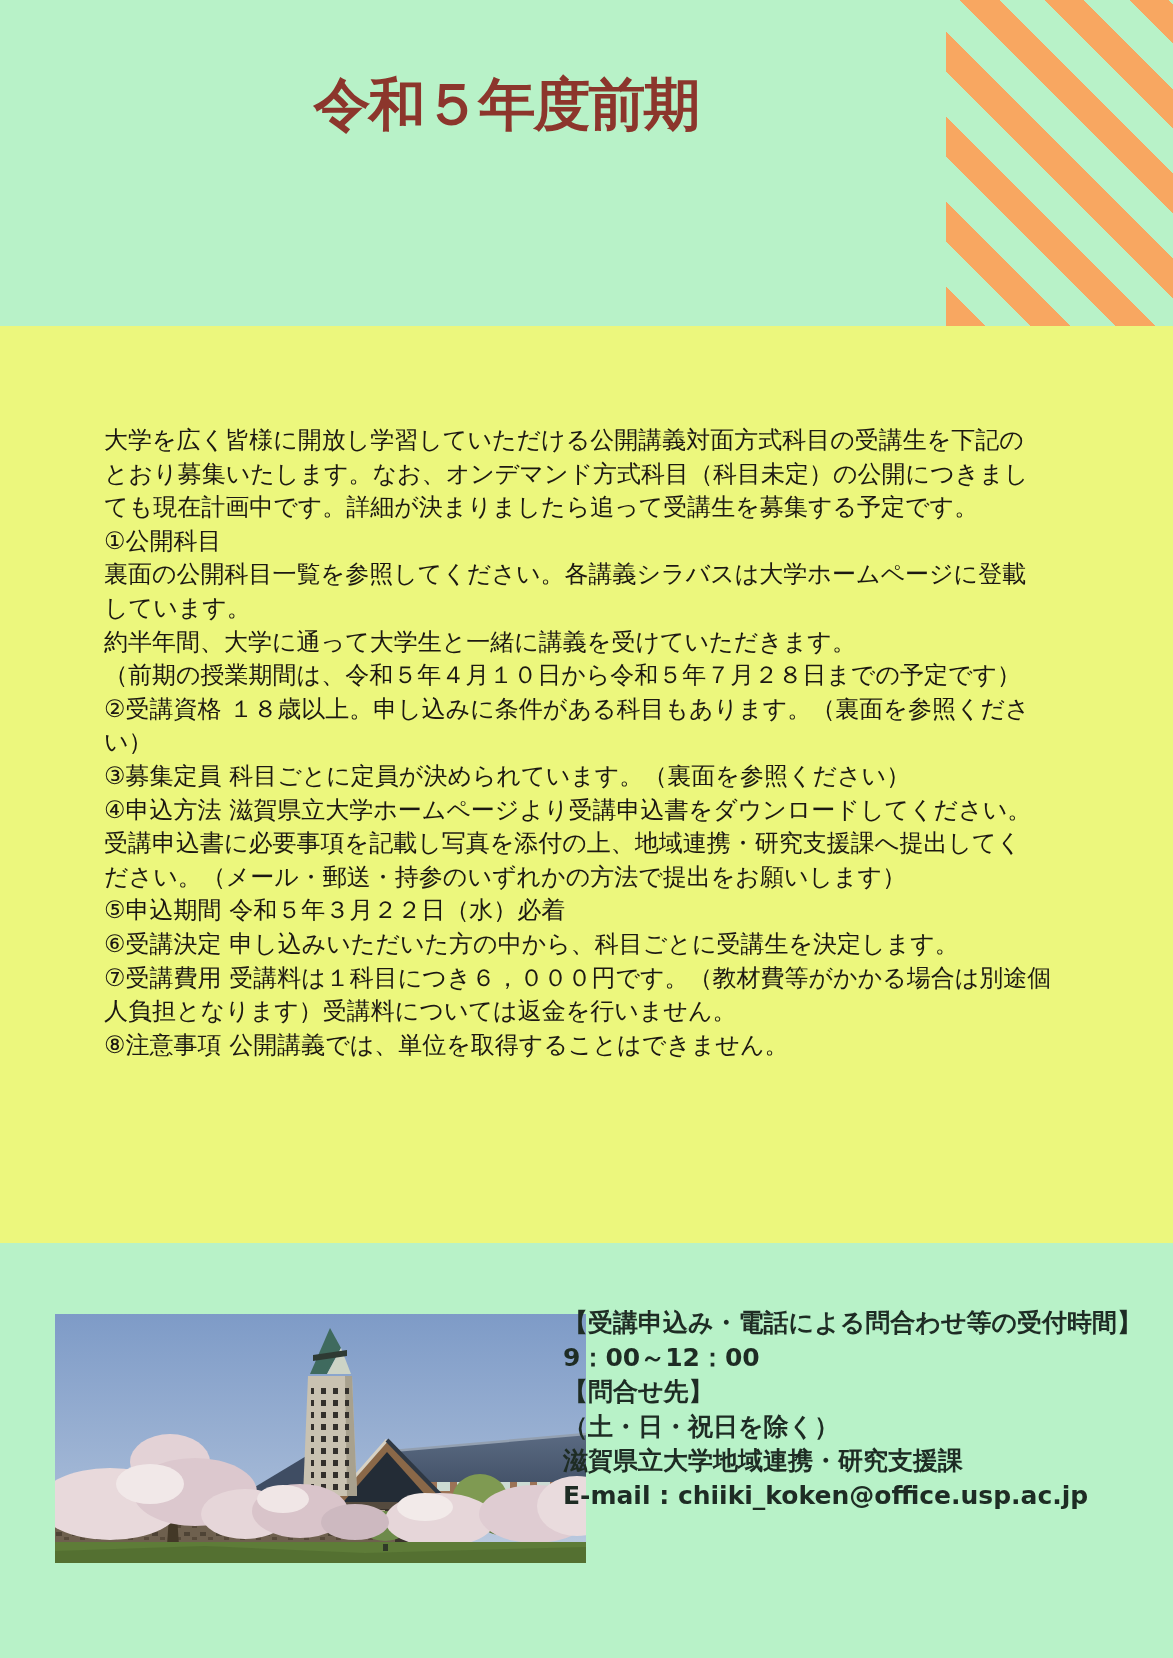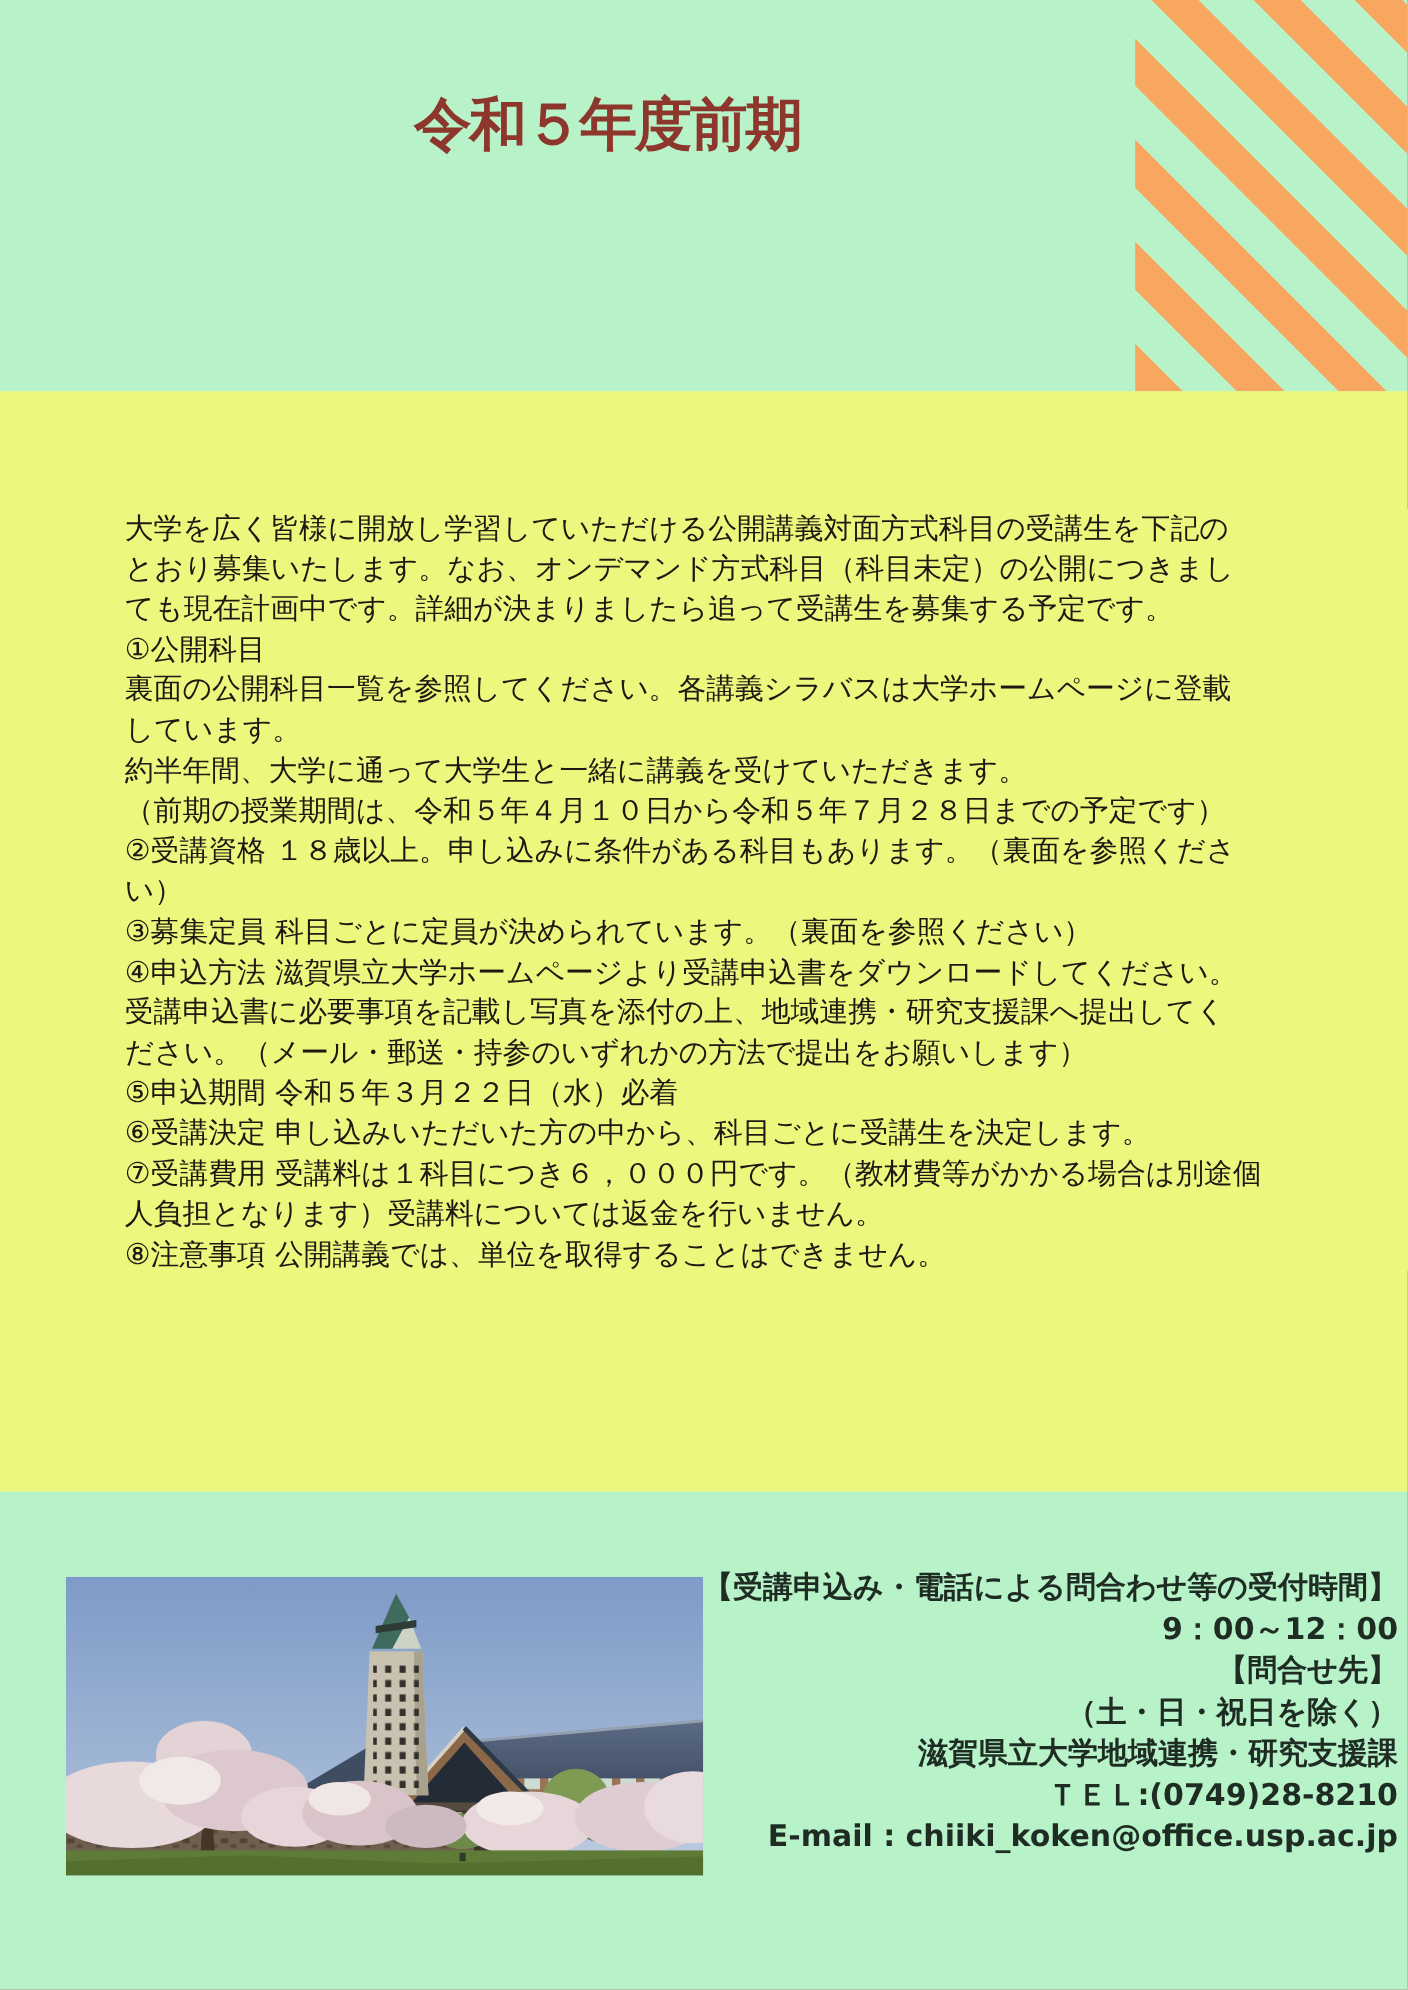--- a/index.html
+++ b/index.html
@@ -16,21 +16,21 @@
     width:227px;height:326px;
     background:repeating-linear-gradient(45deg,
       #f8a761 0 28px, rgba(0,0,0,0) 28px 60px);
   }
   
   .title{
     position:absolute;top:58px;left:0;width:1012px;
     text-align:center;
     color:#8c362c;
     font-weight:700;
-    font-size:48px;
+    font-size:57px;
     line-height:93px;
     letter-spacing:-2px;
     white-space:nowrap;
   }
   
   .yellow-band{
     position:absolute;left:0;top:326px;
     width:100%;height:917px;
     background:#ecf77d;
   }
@@ -43,21 +43,21 @@
     white-space:pre-line;
   }
   
   .photo{
     position:absolute;left:55px;top:1314px;
     width:531px;height:249px;
   }
   .photo svg{display:block;width:531px;height:249px;}
   .contact{
     position:absolute;left:563px;top:1306px;width:602px;
-    text-align:right;
+    text-align:left;
     color:#1e2c24;
     font-weight:700;
     font-size:25px;
     line-height:34.5px;
   }
   .contact-line{white-space:nowrap;}
 </style>
 </head>
 <body>
 
@@ -187,17 +187,16 @@
       </g>
     </svg>
   </figure>
 
   <address class="contact" style="font-style:normal">
     <div class="contact-line">【受講申込み・電話による問合わせ等の受付時間】</div>
     <div class="contact-line">9：00～12：00</div>
     <div class="contact-line">【問合せ先】</div>
     <div class="contact-line">（土・日・祝日を除く）</div>
     <div class="contact-line">滋賀県立大学地域連携・研究支援課</div>
-    <div class="contact-line">ＴＥＬ:(0749)28-8210</div>
     <div class="contact-line">E-mail : chiiki_koken@office.usp.ac.jp</div>
   </address>
 
 </div>
 
 </body></html>

